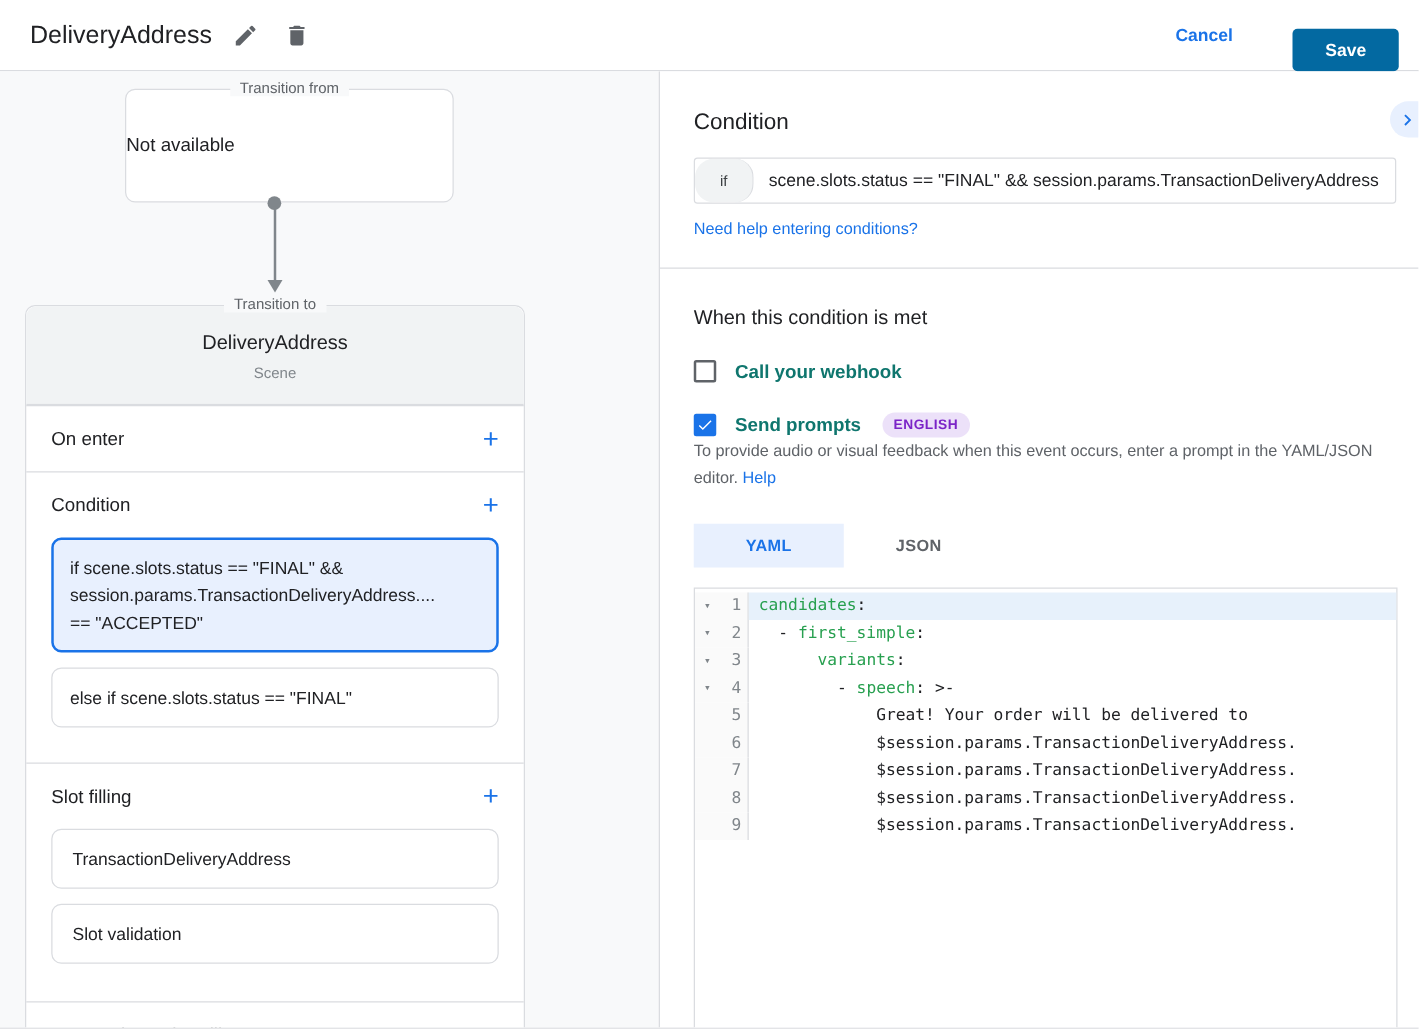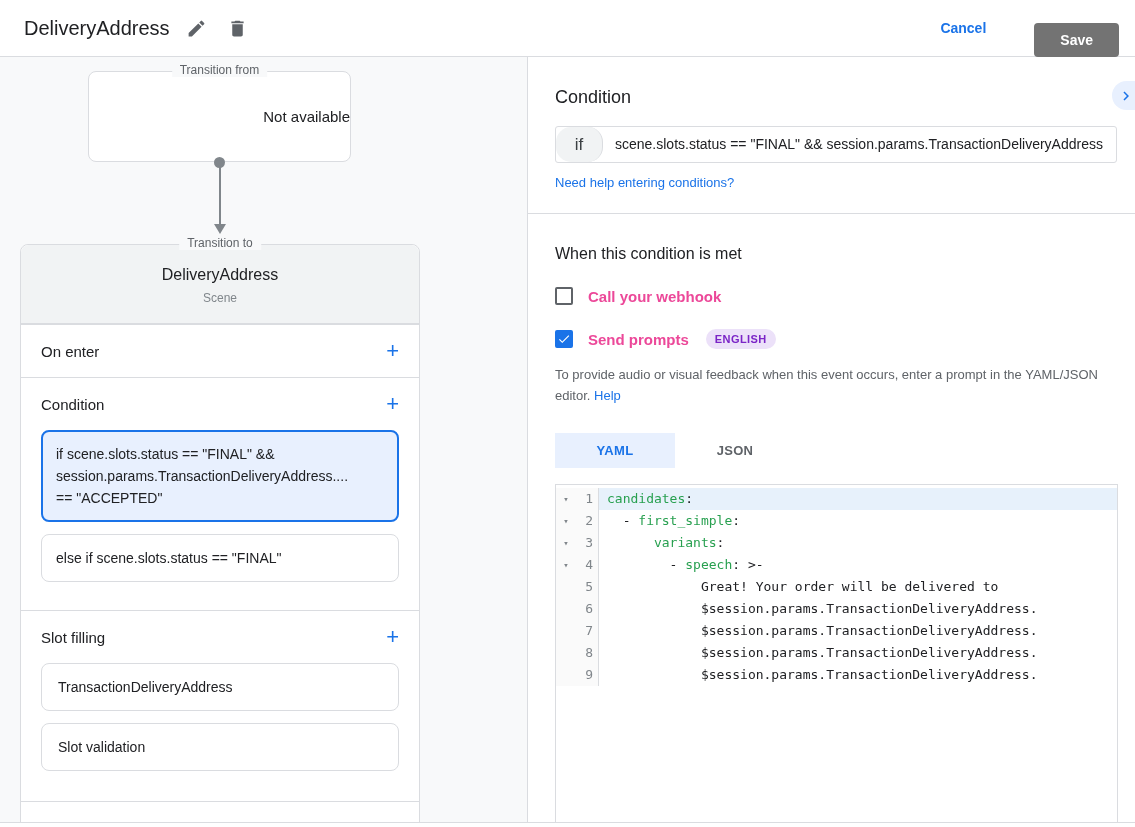--- a/index.html
+++ b/index.html
@@ -5,30 +5,30 @@
   * { margin:0; padding:0; box-sizing:border-box; }
   html,body { width:1135px; height:827px; background:#fff; font-family:"Liberation Sans", sans-serif; color:#202124; overflow:hidden; }
 
   
   .topbar { height:57px; background:#fff; border-bottom:1px solid #dadce0; display:flex; align-items:center; padding:0 16px 0 24px; }
   .page-title { font-size:20px; color:#202124; }
   .icon-btn { background:none; border:none; cursor:pointer; padding:4px; margin-left:12px; display:flex; align-items:center; }
   .icon-btn svg { fill:#5f6368; width:21px; height:21px; }
   .topbar-spacer { flex:1; }
   .cancel-btn { background:none; border:none; color:#1a73e8; font-family:"Liberation Sans",sans-serif; font-weight:bold; font-size:14px; cursor:pointer; margin-right:48px; }
-  .save-btn { background:#737373; border:none; color:#fff; font-family:"Liberation Sans",sans-serif; font-weight:bold; font-size:14px; padding:9px 26px; border-radius:4px; cursor:pointer;margin-top:23px; }
+  .save-btn { background:#0369a1; border:none; color:#fff; font-family:"Liberation Sans",sans-serif; font-weight:bold; font-size:14px; padding:9px 26px; border-radius:4px; cursor:pointer;margin-top:23px; }
 
   
   .main { display:flex; height:765px; overflow:hidden; }
   .canvas { width:528px; flex-shrink:0; background:#f8f9fa; border-right:1px solid #dadce0; position:relative; overflow:hidden; }
   .rightpanel { flex:1; background:#fff; position:relative; padding-left:27px; overflow:hidden; }
   .bottomstrip { height:4px; background:#fff; border-top:1px solid #dadce0; }
 
   
-  .tf-box { position:absolute; left:88px; top:14px; width:263px; height:91px; background:#fff; border:1px solid #dadce0; border-radius:8px; display:flex; align-items:center; justify-content:flex-end; }
+  .tf-box { position:absolute; left:100px; top:14px; width:263px; height:91px; background:#fff; border:1px solid #dadce0; border-radius:8px; display:flex; align-items:center; justify-content:flex-start; }
   .float-label { position:absolute; top:-9px; left:50%; transform:translateX(-50%); background:#f8f9fa; padding:0 8px; font-size:12px; color:#5f6368; white-space:nowrap; }
   .tf-value { font-size:15px; color:#202124; }
 
   
   .conn-dot { position:absolute; left:214px; top:100px; width:11px; height:11px; border-radius:50%; background:#80868b; }
   .conn-line { position:absolute; left:218.5px; top:108px; width:2px; height:60px; background:#80868b; }
   .conn-head { position:absolute; left:213.5px; top:167px; width:0; height:0; border-left:6px solid transparent; border-right:6px solid transparent; border-top:10px solid #80868b; }
 
   
   .scene-card { position:absolute; left:20px; top:187px; width:400px; height:700px; background:#fff; border:1px solid #dadce0; border-radius:8px 8px 0 0; }
@@ -43,34 +43,34 @@
   .cond-box { border:1px solid #dadce0; border-radius:8px; background:#fff; padding:12px 14px; font-size:14px; line-height:22px; color:#202124; margin-bottom:12px; cursor:pointer; }
   .cond-box.selected { background:#e8f0fe; border:2px solid #1a73e8; padding:11px 13px; }
   .slot-items { padding:0 20px 18px; }
   .slot-box { border:1px solid #dadce0; border-radius:8px; background:#fff; padding:15px 16px; font-size:14px; color:#202124; margin-bottom:12px; cursor:pointer; }
 
   
   .cond-heading { margin-top:30px; font-size:18px; color:#202124; }
   .expand-btn { position:absolute; right:0; top:24px; width:23px; height:29px; background:#e8f0fe; border:none; border-radius:15px 0 0 15px; cursor:pointer; display:flex; align-items:center; justify-content:center; padding-left:4px; }
   .expand-btn svg { fill:#1a73e8; width:18px; height:18px; }
   .if-group { margin-top:18px; width:562px; height:37px; display:flex; border:1px solid #dadce0; border-radius:3px; overflow:hidden; background:#fff; }
-  .if-cell { width:47px; flex-shrink:0; background:#f1f3f4; border-right:1px solid #dadce0; display:flex; align-items:center; justify-content:center; font-size:17px; color:#3c4043;border-radius:15px; }
+  .if-cell { width:47px; flex-shrink:0; background:#f1f3f4; border-right:1px solid #dadce0; display:flex; align-items:center; justify-content:center; font-size:12px; color:#3c4043;border-radius:15px; }
   .if-expr { flex:1; border:none; outline:none; padding:0 12px; font-size:14px; color:#202124; font-family:"Liberation Sans",sans-serif; white-space:nowrap; overflow:hidden; line-height:35px; }
   .help-link { display:inline-block; margin-top:12px; font-size:13px; color:#1a73e8; text-decoration:none; cursor:pointer; }
   .panel-divider { height:1px; background:#dadce0; margin:22px 0 0 -27px; }
 
   .when-heading { margin-top:31px; font-size:16px; color:#202124; }
   .check-row { display:flex; align-items:center; margin-top:24px; }
   .checkbox { width:18px; height:18px; border-radius:2px; flex-shrink:0; margin-right:15px; cursor:pointer; display:flex; align-items:center; justify-content:center; }
   .checkbox.unchecked { border:2px solid #5f6368; background:#fff; }
   .checkbox.checked { border:2px solid #1a73e8; background:#1a73e8; }
   .checkbox svg { fill:#fff; width:14px; height:14px; }
-  .check-label { font-size:15px; font-weight:bold; color:#ec4899; }
+  .check-label { font-size:15px; font-weight:bold; color:#0f766e; }
   .lang-badge { margin-left:17px; background:#ece1f9; color:#7b24c7; font-size:11px; font-weight:bold; letter-spacing:0.4px; padding:4px 9px; border-radius:10px; }
-  .prompt-desc { margin-top:15px; font-size:13px; color:#5f6368; line-height:1.62; max-width:562px; }
+  .prompt-desc { font-size:13px; color:#5f6368; line-height:1.62; max-width:562px; }
   .inline-link { color:#1a73e8; text-decoration:none; cursor:pointer; }
 
   .tabs { margin-top:27px; display:flex;align-items:center; }
   .tab { width:120px; height:35px; display:flex; align-items:center; justify-content:center; font-size:13px; font-weight:bold; letter-spacing:0.3px; color:#5f6368; cursor:pointer; }
   .tab.active { background:#e8f0fe; color:#1a73e8; }
 
   .editor { margin-top:16px; width:563px; height:420px; border:1px solid #dadce0; background:#fff; font-family:"DejaVu Sans Mono","Liberation Mono",monospace; font-size:13px; padding-top:3px; }
   .ed-row { display:flex; height:22px; line-height:22px; }
   .ed-fold { width:20px; flex-shrink:0; text-align:center; color:#80868b; font-size:9px; background:#fafafa; cursor:pointer; }
   .ed-num { width:23px; flex-shrink:0; text-align:right; padding-right:5px; color:#80868b; background:#fafafa; border-right:1px solid #dadce0; }

